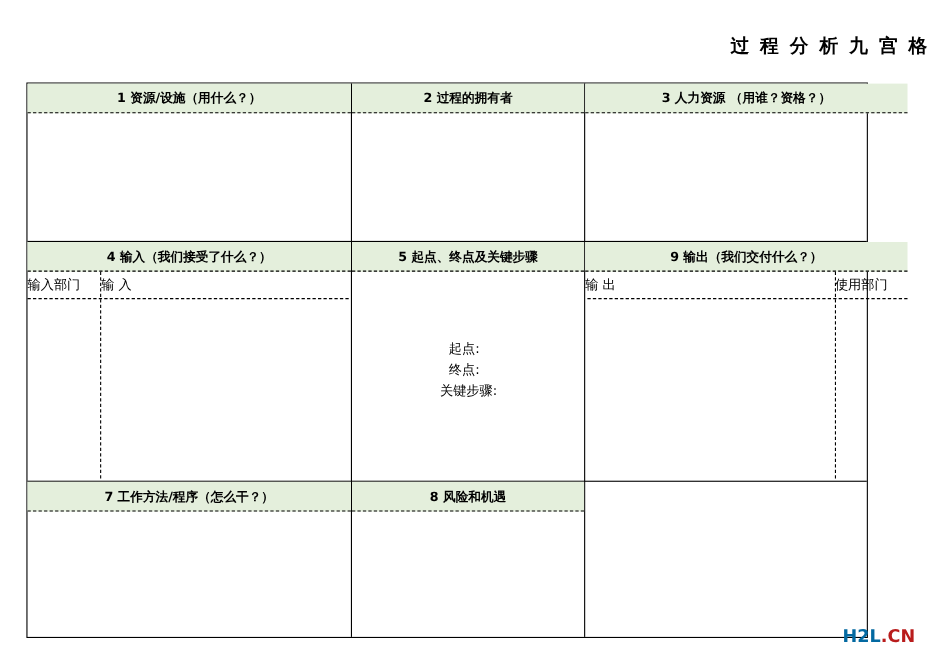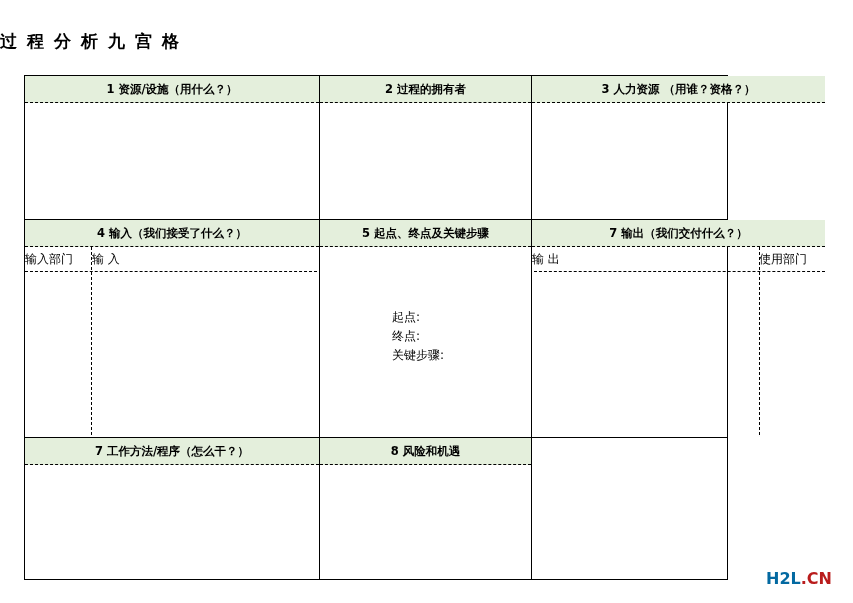--- a/index.html
+++ b/index.html
@@ -1,31 +1,31 @@
 <!DOCTYPE html>
 <html><head>
 <meta charset="utf-8">
 <style>
   html, body { margin:0; padding:0; background:#ffffff; }
   body { width:853px; height:603px; position:relative; overflow:hidden;
          font-family:"DejaVu Sans", "Liberation Sans", sans-serif; color:#000; }
-  .title { position:absolute; left:0; top:30px; width:853px; text-align:left;
+  .title { position:absolute; left:0; top:30px; width:853px; text-align:right;
            font-size:17px; font-weight:bold; letter-spacing:10px; }
-  .grid { position:absolute; left:24px; top:75px; width:704px; height:505px;
+  .grid { position:absolute; left:24px; top:75px; width:765px; height:505px;
           border:1.5px solid #000; box-sizing:border-box; }
   .vline { position:absolute; top:0; bottom:0; width:0; border-left:1px solid #000; }
   .hline { position:absolute; left:0; right:0; height:0; border-top:1px solid #000; }
   .hdr { position:absolute; height:27px; background:#e4efdc; box-sizing:border-box;
          border-bottom:1px dashed #000; font-size:11.5px; font-weight:bold;
          display:flex; align-items:center; justify-content:center; white-space:nowrap; }
   .cell { position:absolute; }
   .dash-h { position:absolute; height:0; border-top:1px dashed #000; }
   .dash-v { position:absolute; width:0; border-left:1px dashed #000; }
   .sub { position:absolute; font-size:12px; white-space:nowrap; }
-  .steps { position:absolute; font-size:12px; line-height:19px; text-align:left; }
+  .steps { position:absolute; font-size:12px; line-height:19px; text-align:right; }
   .wm { position:absolute; left:766px; top:569px; font-family:"DejaVu Sans", sans-serif;
         font-weight:bold; font-size:16px; letter-spacing:0px; }
   .wm .a { color:#0369a1; }
   .wm .b { color:#b91c1c; }
 </style>
 </head>
 <body>
 
 <div class="title">过程分析九宫格</div>
 
@@ -51,21 +51,21 @@
   <div class="cell" style="left:295px; top:27px; width:211px; height:116px;"></div>
   <div class="cell" style="left:507px; top:27px; width:293px; height:116px;"></div>
 
   <div class="hdr" style="left:0; top:144px; width:294px;text-align:center;">
     <span>4 输入（我们接受了什么？）</span>
   </div>
   <div class="hdr" style="left:295px; top:144px; width:211px;">
     <span>5  起点、终点及关键步骤</span>
   </div>
   <div class="hdr" style="left:507px; top:144px; width:293px;">
-    <span>7  输出（我们交付什么？）</span>
+    <span>9  输出（我们交付什么？）</span>
   </div>
 
   <div class="cell" style="left:0; top:171px; width:294px; height:190px;">
     <div class="sub" style="left:0; top:4px; width:66px;">输入部门</div>
     <div class="sub" style="left:67px; top:4px; width:226px;">输    入</div>
     <div class="dash-v" style="left:66px; top:0; height:188px;"></div>
     <div class="dash-h" style="left:0; top:24px; width:292px;"></div>
     <div class="cell" style="left:0; top:25px; width:65px; height:164px;"></div>
     <div class="cell" style="left:67px; top:25px; width:226px; height:164px;"></div>
   </div>

